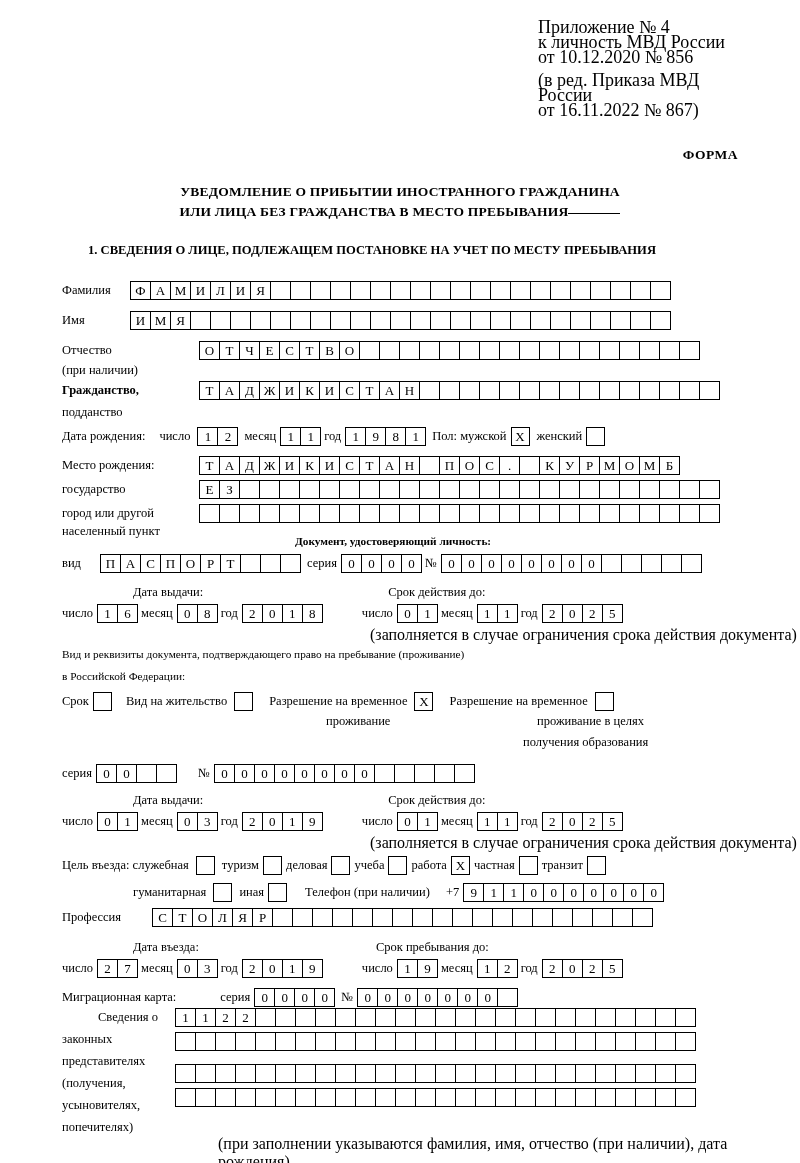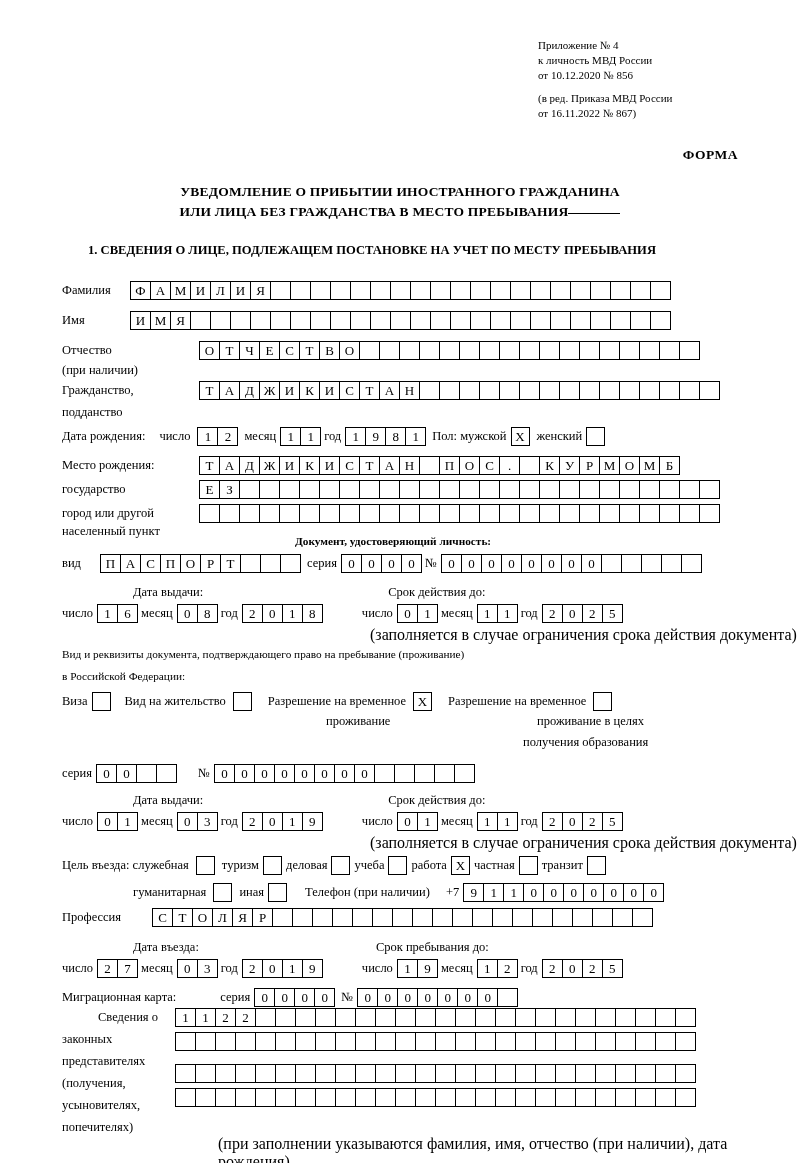--- a/index.html
+++ b/index.html
@@ -18,24 +18,24 @@
     position: relative;
     width: 800px;
     height: 1163px;
     padding: 0;
     box-sizing: border-box;
   }
 
   
   .hdr {
     position: absolute;
-    top: 38px;
+    top: 20px;
     right: 62px;
     width: 200px;
-    font-size: 11px;
+    font-size: 18px;
     line-height: 15px;
     text-align: left;
   }
   .hdr .gap { height: 8px; }
   .forma {
     position: absolute;
     top: 147px;
     right: 62px;
     font-size: 13.5px;
     font-weight: bold;
@@ -232,21 +232,21 @@
         <span class="bx"></span>
         <span class="bx"></span>
         <span class="bx"></span>
       </span>
   </div>
   <div class="row" style="top:363px; left:62px;">
     <span class="lbl">(при наличии)</span>
   </div>
 
   <div class="row" style="top:381px; left:62px;">
-    <span class="lbl" style="width:137px;">Гражданство,</span>
+    <span class="lbl" style="width:137px;font-weight:bold;">Гражданство,</span>
     <span class="boxes" id="citizenship-boxes">
         <span class="bx">Т</span>
         <span class="bx">А</span>
         <span class="bx">Д</span>
         <span class="bx">Ж</span>
         <span class="bx">И</span>
         <span class="bx">К</span>
         <span class="bx">И</span>
         <span class="bx">С</span>
         <span class="bx">Т</span>
@@ -504,21 +504,21 @@
   <div class="note" style="top:626px; left:370px;">(заполняется в случае ограничения срока действия документа)</div>
 
   <div class="row" style="top:648px; left:62px;">
     <span class="lbl small">Вид и реквизиты документа, подтверждающего право на пребывание (проживание)</span>
   </div>
   <div class="row" style="top:670px; left:62px;">
     <span class="lbl small">в Российской Федерации:</span>
   </div>
 
   <div class="row" style="top:692px; left:62px;">
-    <span class="lbl">Виза</span>
+    <span class="lbl">Срок</span>
     <span class="sep4"></span>
     <span class="chk"></span>
     <span style="width:14px;"></span>
     <span class="lbl">Вид на жительство</span>
     <span class="sep"></span>
     <span class="chk"></span>
     <span style="width:16px;"></span>
     <span class="lbl">Разрешение на временное</span>
     <span class="sep"></span>
     <span class="chk">X</span>

